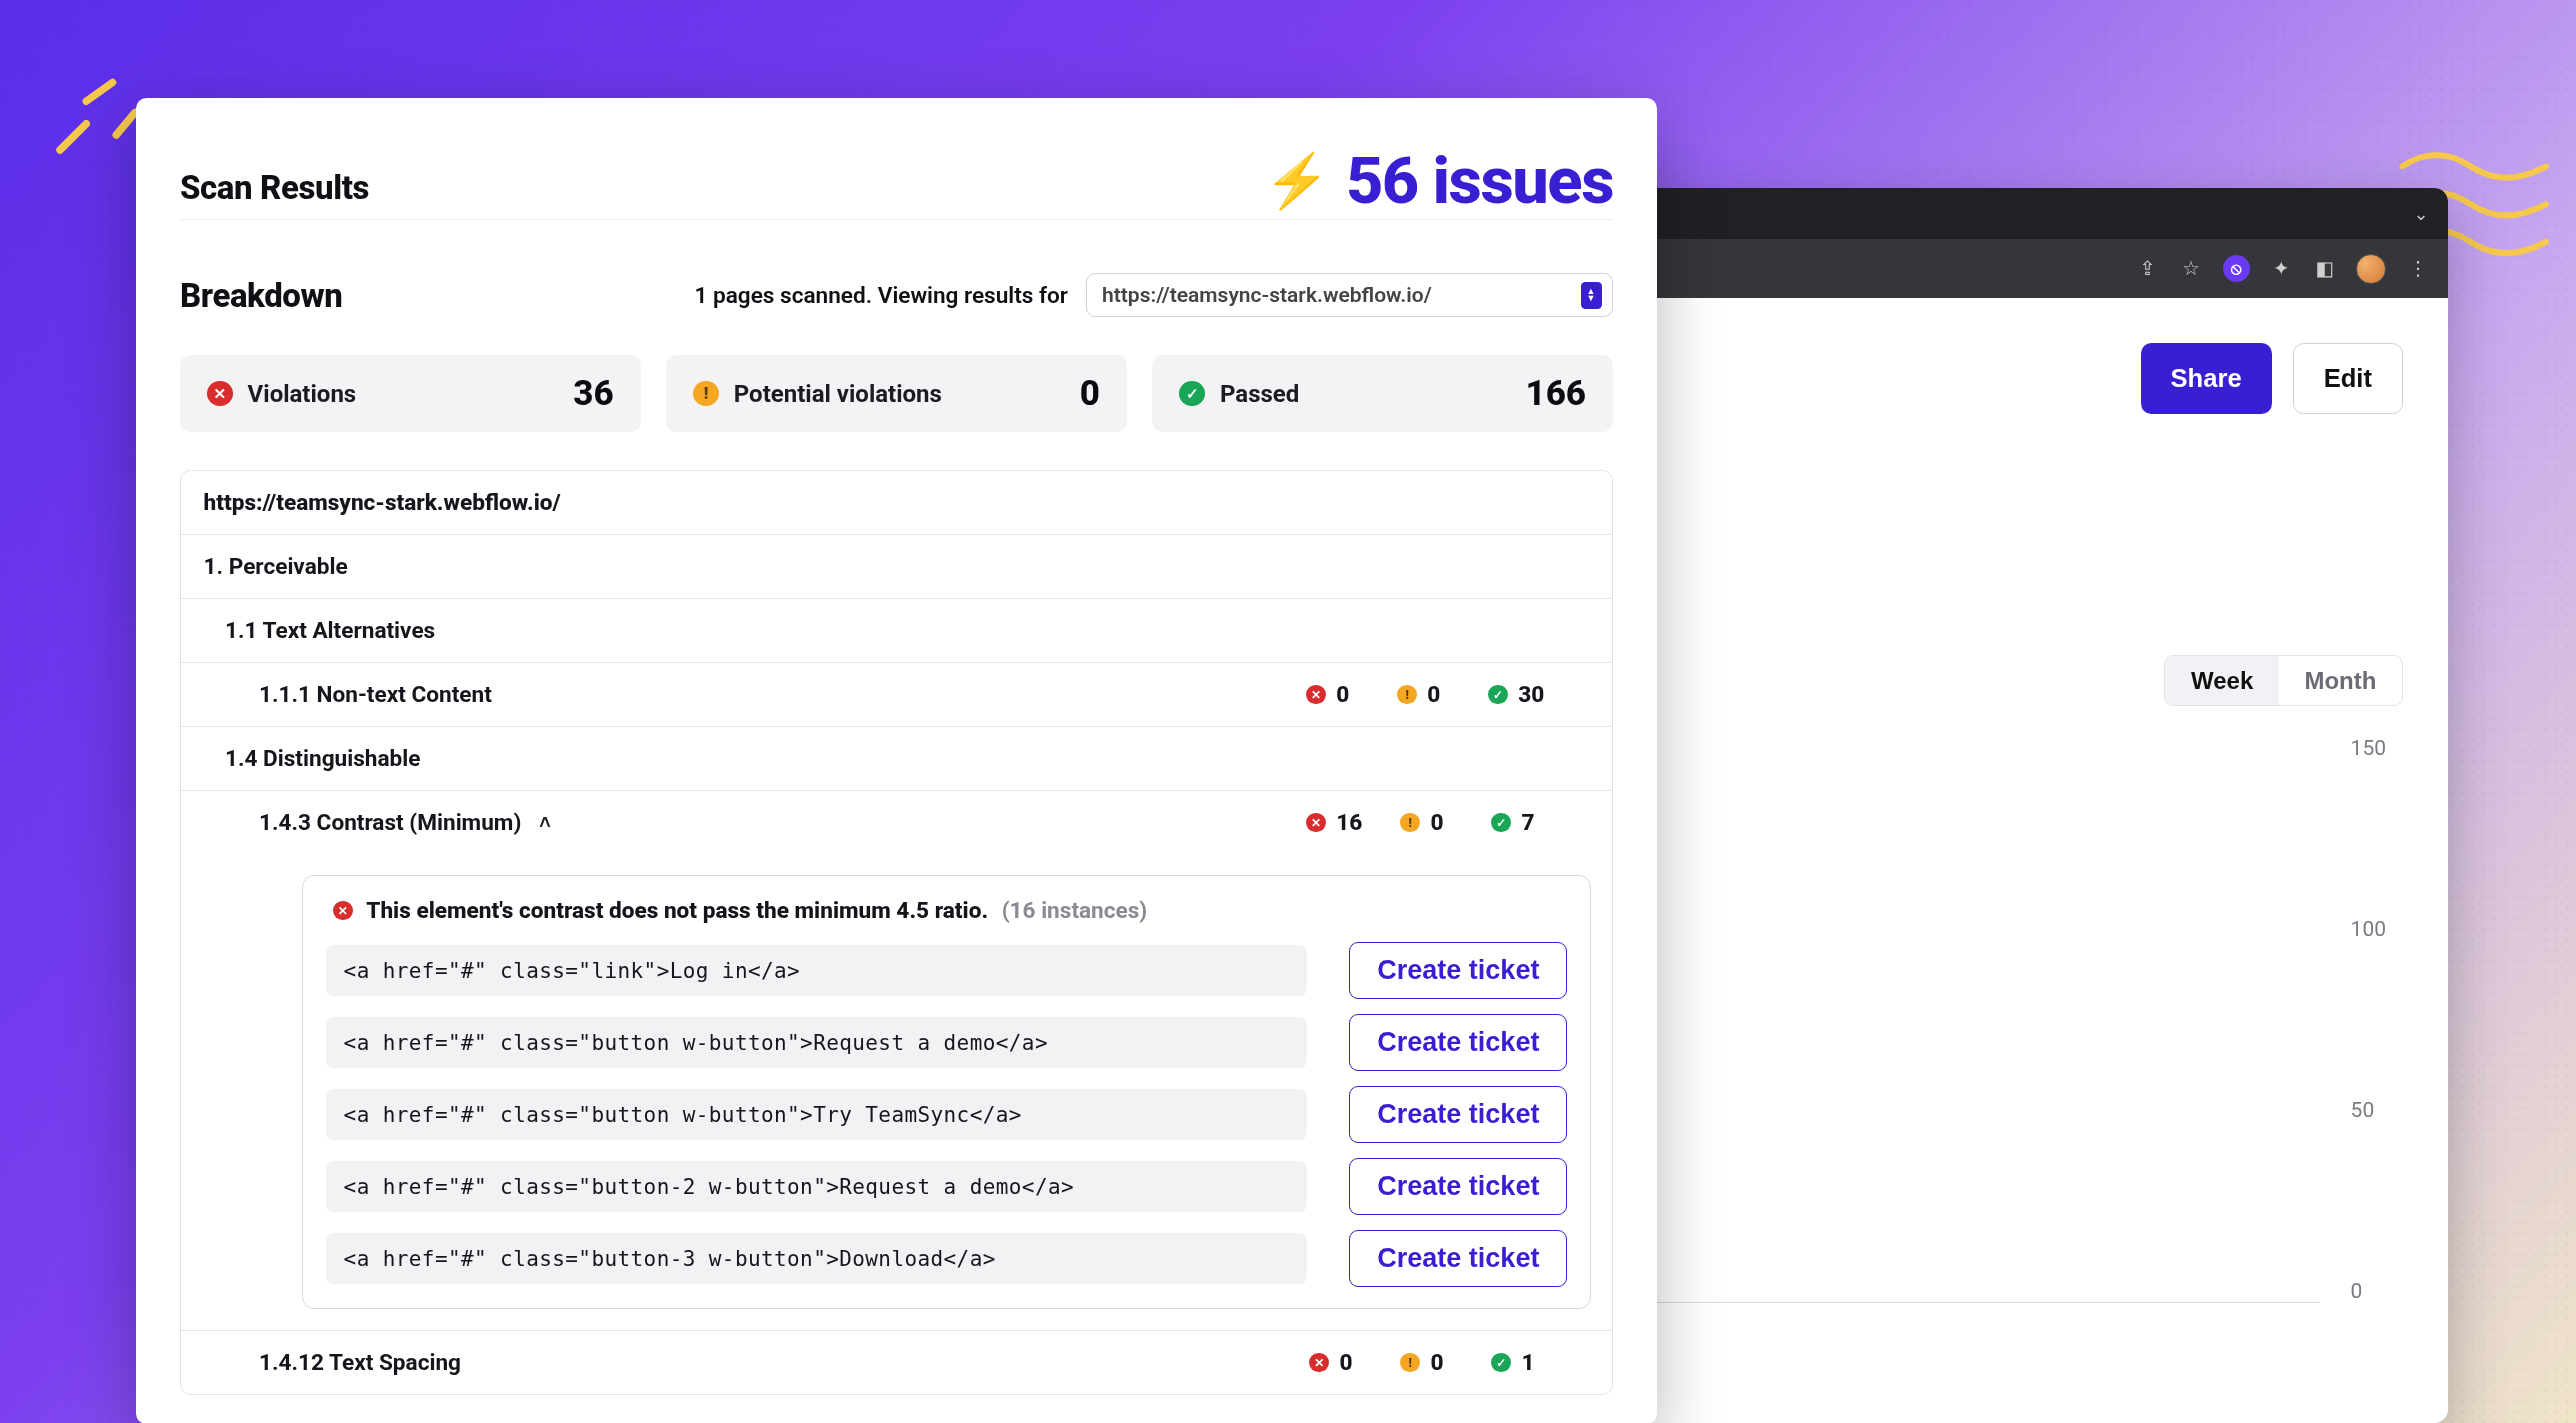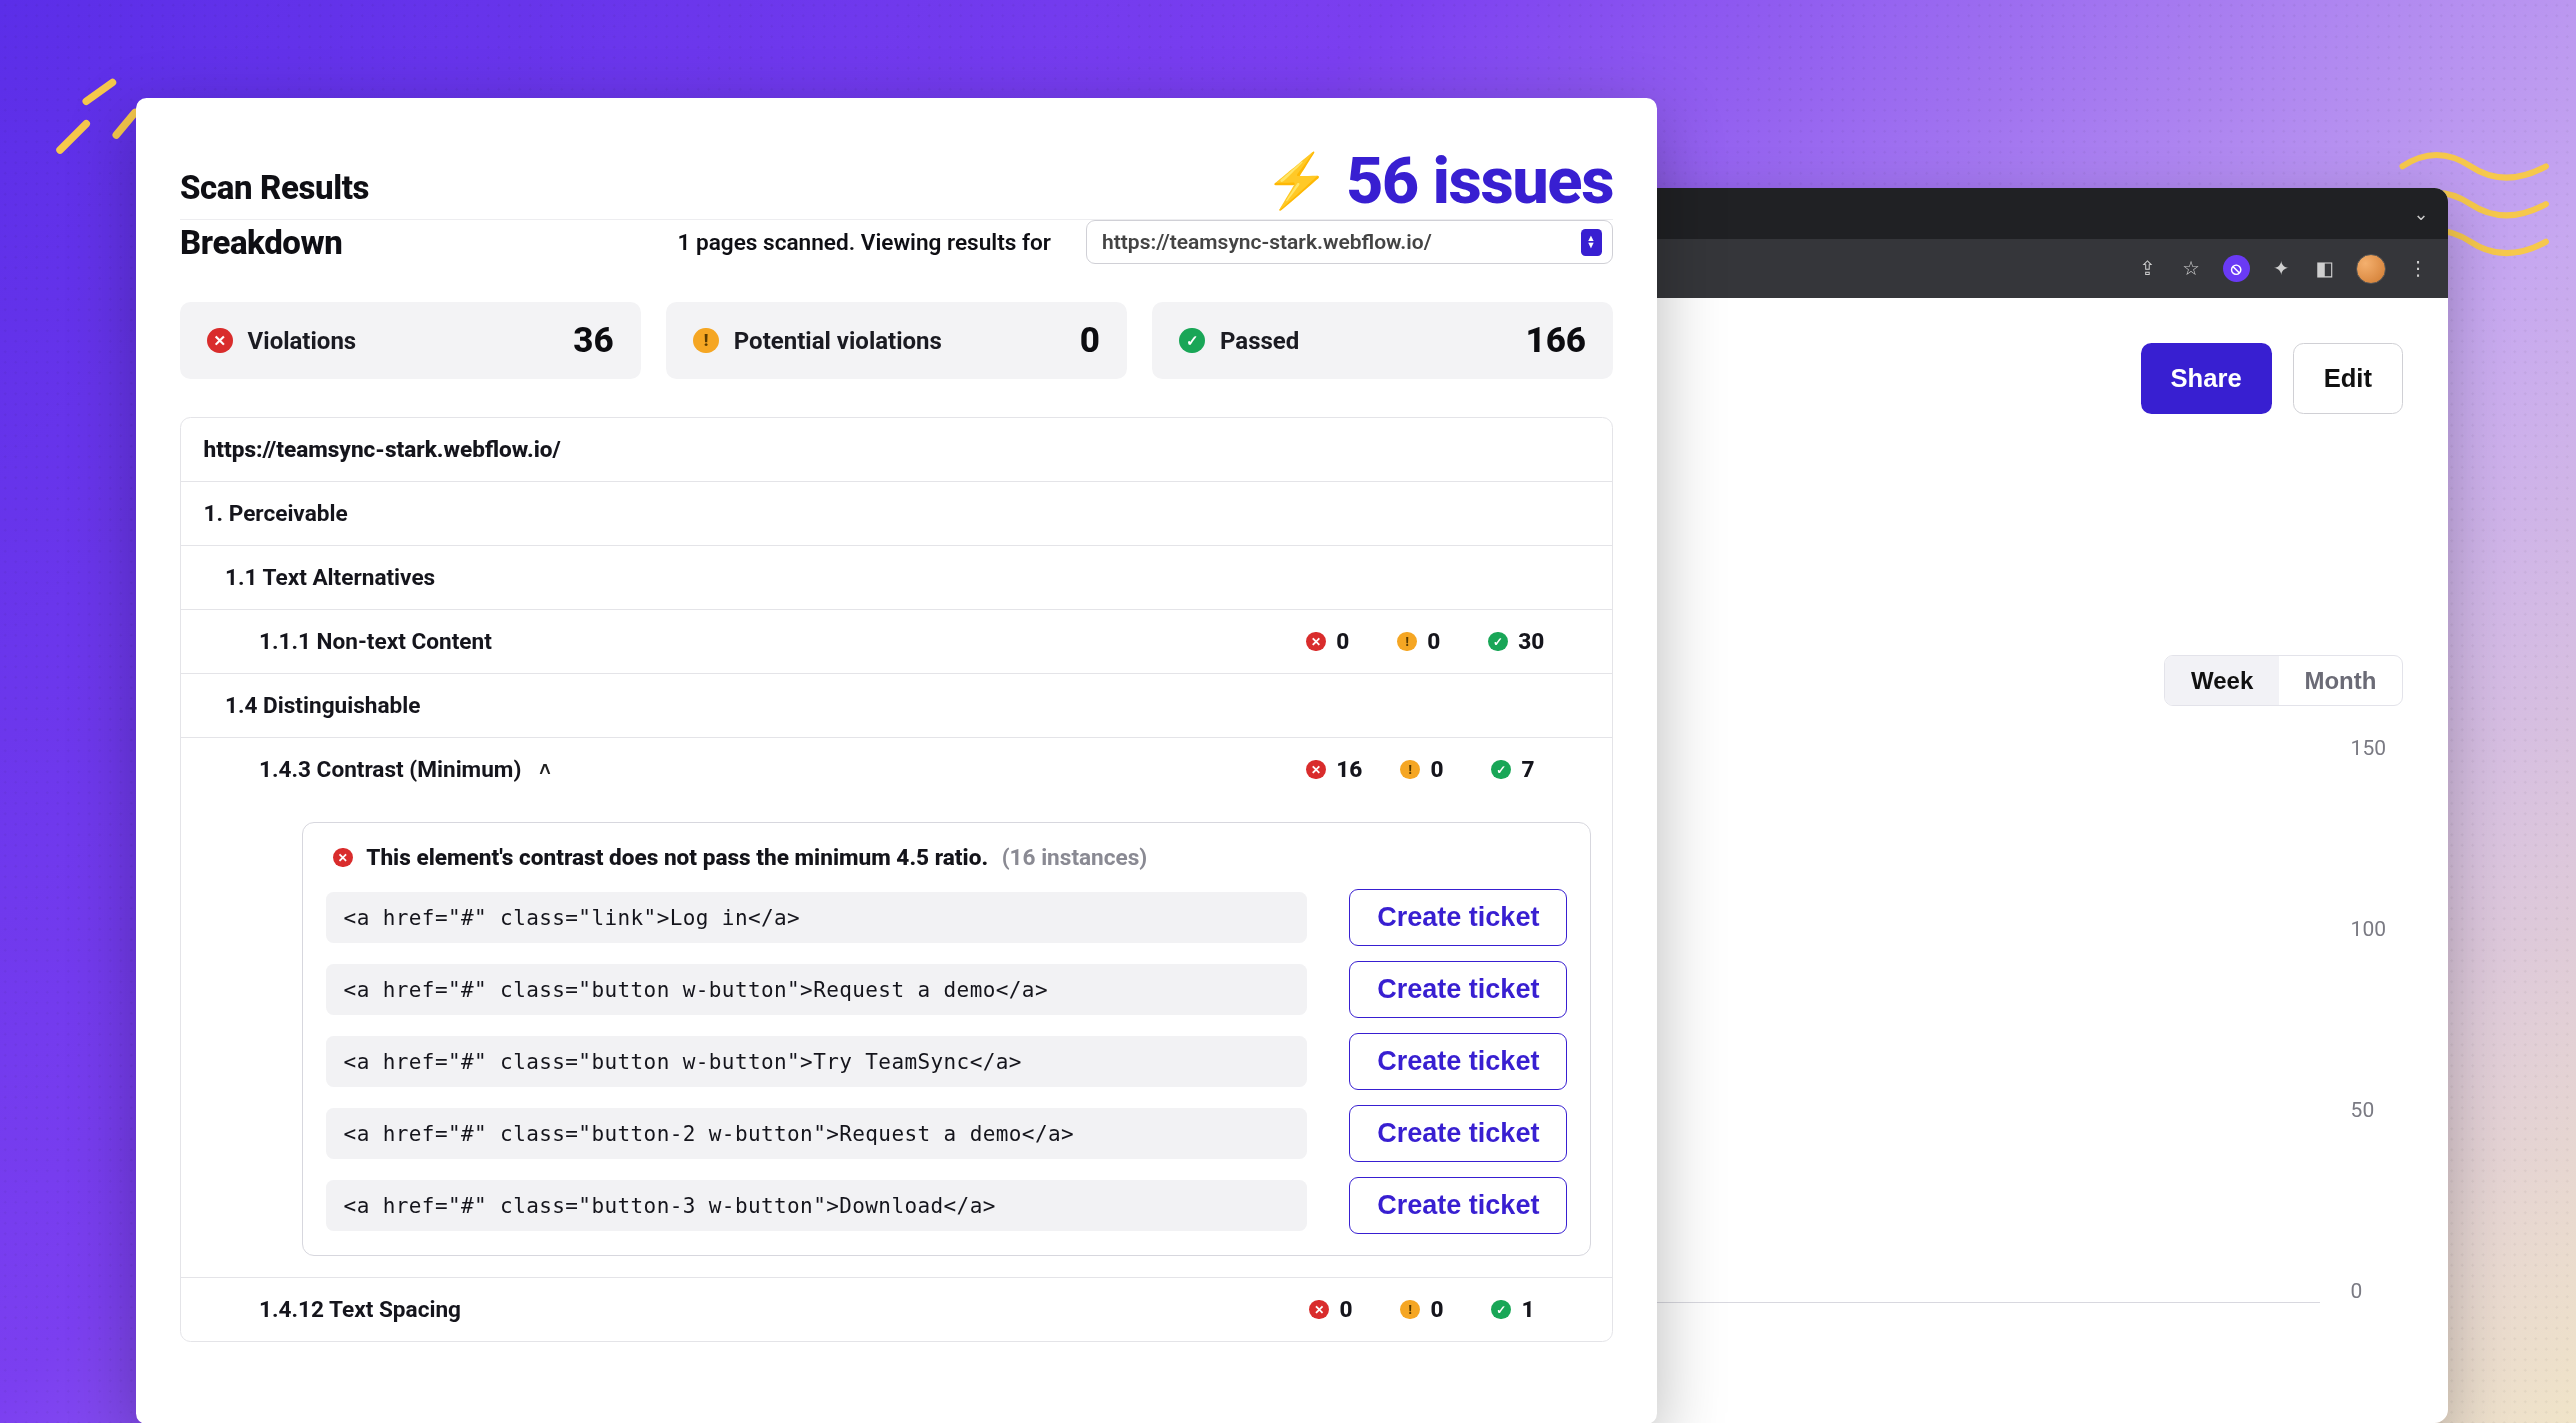--- a/index.html
+++ b/index.html
@@ -156,24 +156,24 @@
   }
   .panel-title { font-size:33px; font-weight:800; color:#0f0f14; letter-spacing:-0.4px; }
   .issues-count {
     display:flex; align-items:center; gap:16.6px;
     color:#381fd1; font-size:65px; font-weight:800; letter-spacing:-1.5px;
   }
   .bolt { font-size:53px; }
 
   .breakdown-row {
     display:flex; align-items:center; justify-content:space-between;
-    margin-bottom:38px;
+    margin-top:53px; margin-bottom:38px;
   }
   .breakdown-title { font-size:33px; font-weight:800; color:#0f0f14; letter-spacing:-0.4px; }
-  .breakdown-right { display:flex; align-items:center; gap:35px; font-size:22.6px; color:#0f0f14; font-weight:600; }
+  .breakdown-right { display:flex; align-items:center; gap:18px; font-size:22.6px; color:#0f0f14; font-weight:600; }
   .url-select {
     display:flex; align-items:center; justify-content:space-between;
     border:1.5px solid #d0d0d6; border-radius:9px;
     padding:7.5px 10.5px 7.5px 15px; min-width:527px;
     font-size:21px; color:#444;
   }
   .stepper {
     width:21px; height:27px; background:#381fd1; border-radius:4.5px;
     display:flex; flex-direction:column; align-items:center; justify-content:center;
     color:#fff; font-size:9px; line-height:7.5px; font-weight:700;

